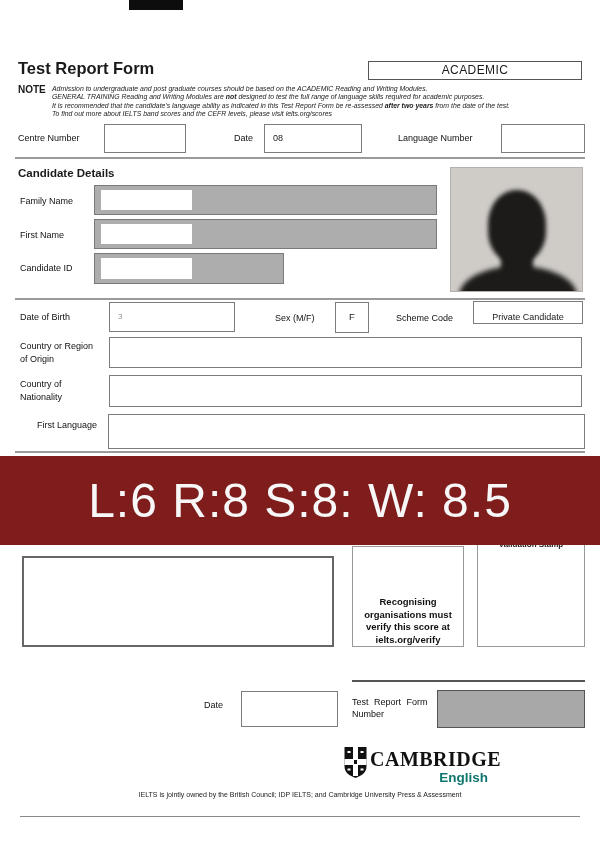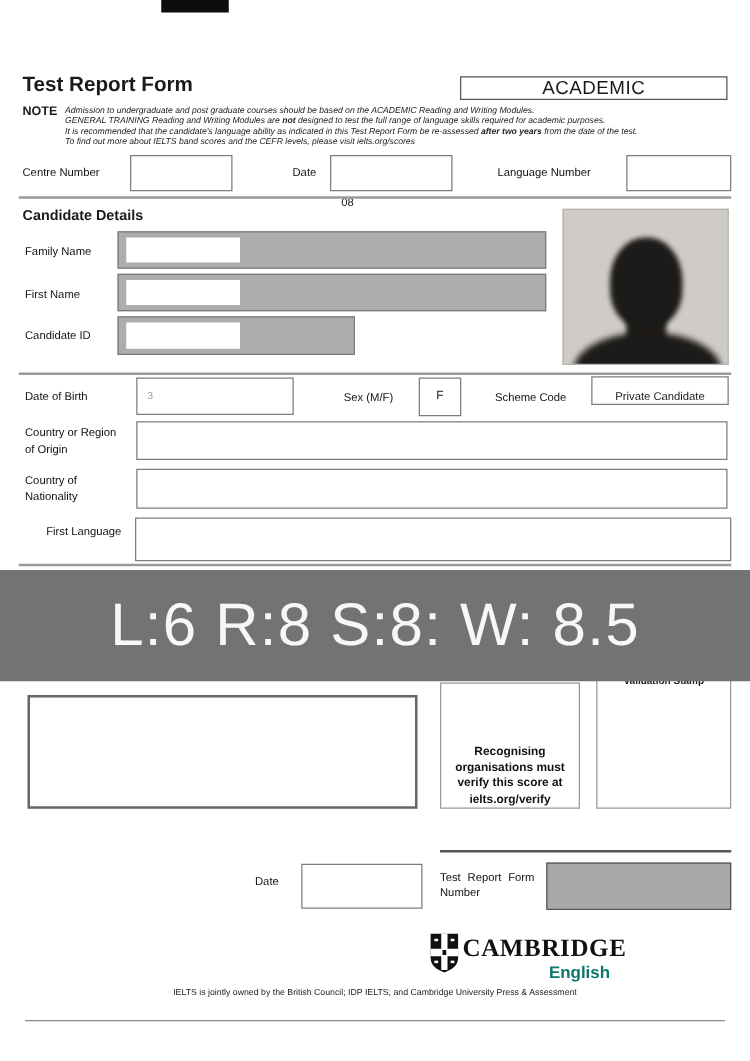--- a/index.html
+++ b/index.html
@@ -10,21 +10,21 @@
   .abs{position:absolute;}
   .lbl{font-size:9px;color:#111;}
   .box{position:absolute;background:#fff;border:1.5px solid #7c7c7c;box-sizing:border-box;}
   .thinbox{position:absolute;background:#fff;border:1px solid #999;box-sizing:border-box;}
   .grayfield{position:absolute;background:#adadad;border:1px solid #7a7a7a;box-sizing:border-box;}
   .whitepatch{position:absolute;background:#fff;}
   .divider{position:absolute;background:#9a9a9a;height:2px;}
   .note-line{font-size:6.9px;font-style:italic;line-height:8.3px;color:#222;}
   b.inline{font-style:italic;}
   #score-banner{
-    position:absolute;left:0;top:456px;width:600px;height:89px;background:#737373;
+    position:absolute;left:0;top:456px;width:600px;height:89px;background:#7f1d1d;
     display:flex;align-items:center;justify-content:center;z-index:5;
   }
   #score-banner .score-text{
     color:#f7f7f7;font-size:48px;letter-spacing:1px;font-weight:400;
   }
   #verify-box-text{
     font-weight:bold;font-size:9.5px;line-height:12.5px;text-align:center;color:#111;
   }
   #photo{
     position:absolute;left:450px;top:167px;width:133px;height:125px;
@@ -36,39 +36,39 @@
   #sil-shoulders{left:8px;top:98px;width:118px;height:60px;border-radius:50% 50% 0 0;filter:blur(2.5px);}
   .serif{font-family:"Liberation Serif", serif;}
 </style>
 </head>
 <body>
 
 <div class="abs" style="left:129px;top:0;width:54px;height:10px;background:#0d0d0d;"></div>
 
 <div class="abs" style="left:18px;top:59px;font-size:16.5px;font-weight:bold;">Test Report Form</div>
 <div class="box" style="left:368px;top:61px;width:214px;height:19px;border-width:1px;border-color:#555;">
-  <div style="text-align:center;line-height:17px;font-size:15px;letter-spacing:0.4px;">ACADEMIC</div>
+  <div style="text-align:center;line-height:17px;font-size:12px;letter-spacing:0.4px;">ACADEMIC</div>
 </div>
 
 <div class="abs" style="left:18px;top:84px;font-size:10px;font-weight:bold;">NOTE</div>
 <div class="abs" style="left:52px;top:85px;width:480px;">
   <div class="note-line">Admission to undergraduate and post graduate courses should be based on the ACADEMIC Reading and Writing Modules.</div>
   <div class="note-line"><span>GENERAL TRAINING Reading and Writing Modules are </span><b class="inline">not</b><span> designed to test the full range of language skills required for academic purposes.</span></div>
   <div class="note-line"><span>It is recommended that the candidate's language ability as indicated in this Test Report Form be re-assessed </span><b class="inline">after two years</b><span> from the date of the test.</span></div>
   <div class="note-line">To find out more about IELTS band scores and the CEFR levels, please visit ielts.org/scores</div>
 </div>
 
 <div class="abs lbl" style="left:18px;top:133px;">Centre Number</div>
 <div class="box" style="left:104px;top:124px;width:82px;height:29px;">
   <div style="font-size:9px;line-height:27px;padding-left:8px;"></div>
 </div>
 
 <div class="abs lbl" style="left:234px;top:133px;">Date</div>
 <div class="box" style="left:264px;top:124px;width:98px;height:29px;">
-  <div style="font-size:9px;line-height:27px;padding-left:8px;margin-top:24px;">08</div>
+  <div style="font-size:9px;line-height:27px;padding-left:8px;">08</div>
 </div>
 
 <div class="abs lbl" style="left:398px;top:133px;">Language Number</div>
 <div class="box" style="left:501px;top:124px;width:84px;height:29px;">
   <div style="font-size:9px;line-height:27px;padding-left:8px;"></div>
 </div>
 
 <div class="divider" style="left:15px;top:157px;width:570px;"></div>
 
 <div class="abs" style="left:18px;top:167px;font-size:11.5px;font-weight:bold;">Candidate Details</div>

